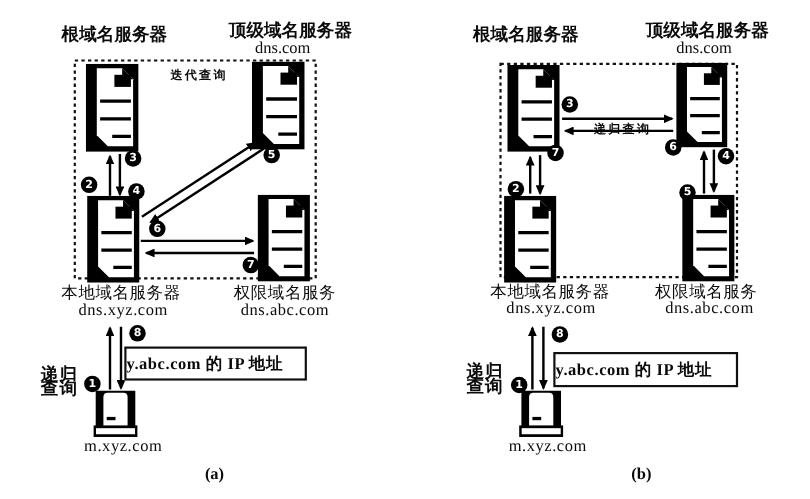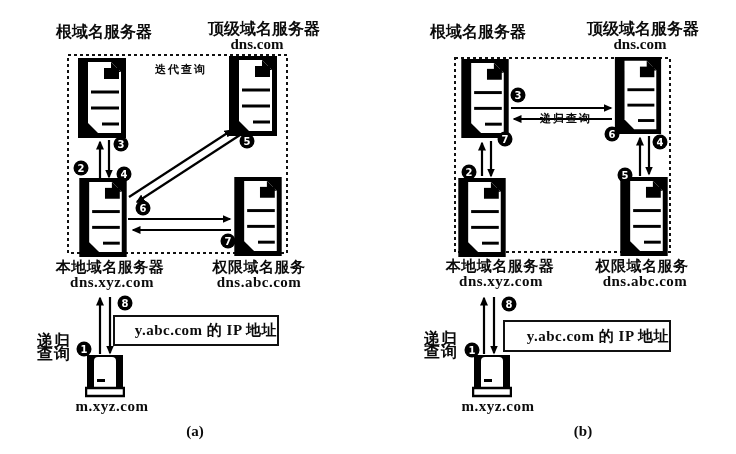--- a/index.html
+++ b/index.html
@@ -3,31 +3,31 @@
 <meta charset="utf-8">
 <style>
   html,body{margin:0;padding:0;background:#fff;}
   #stage{
     position:relative;width:736px;height:454px;background:#ffffff;overflow:hidden;
     font-family:"Liberation Serif","DejaVu Serif",serif;color:#0b0b0b;
   }
   .abs{position:absolute;}
   .ctr{transform:translateX(-50%);white-space:nowrap;text-align:center;}
   .title{font-weight:bold;font-size:16px;line-height:16px;text-align:center;}
-  .domain{font-weight:bold;font-size:15px;line-height:15px;}
-  .srvlabel{font-weight:bold;font-size:15px;line-height:15px;letter-spacing:0.5px;}
+  .domain{font-weight:normal;font-size:15px;line-height:15px;}
+  .srvlabel{font-weight:normal;font-size:15px;line-height:15px;letter-spacing:0.5px;}
   .boxlabel{font-weight:bold;font-size:11px;line-height:17px;letter-spacing:2px;}
   .badge{
     position:absolute;width:15px;height:15px;border-radius:50%;background:#000;
     color:#fff;font-size:10px;line-height:15px;font-weight:bold;text-align:center;
     font-family:"DejaVu Sans",sans-serif;transform:translate(-50%,-50%);
   }
   .ipbox{
     position:absolute;border:2px solid #111;background:#fff;
-    font-weight:bold;font-size:15px;display:flex;align-items:center;justify-content:flex-end;
+    font-weight:bold;font-size:15px;display:flex;align-items:center;justify-content:flex-start;
     white-space:nowrap;letter-spacing:0.5px;
   }
   .recq{font-weight:bold;font-size:16px;line-height:13px;letter-spacing:1px;}
   .caption{font-weight:bold;font-size:15px;}
   .watermark{
     font-family:"DejaVu Sans Mono","Liberation Mono",monospace;
     font-size:19px;color:#c9c9c9;letter-spacing:0px;white-space:nowrap;
   }
   svg{display:block;}
 </style>

